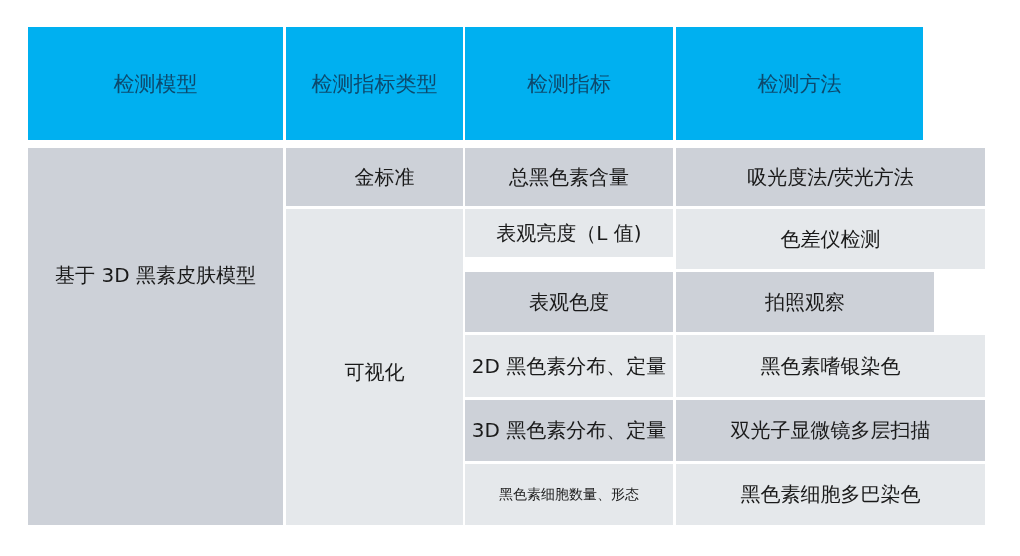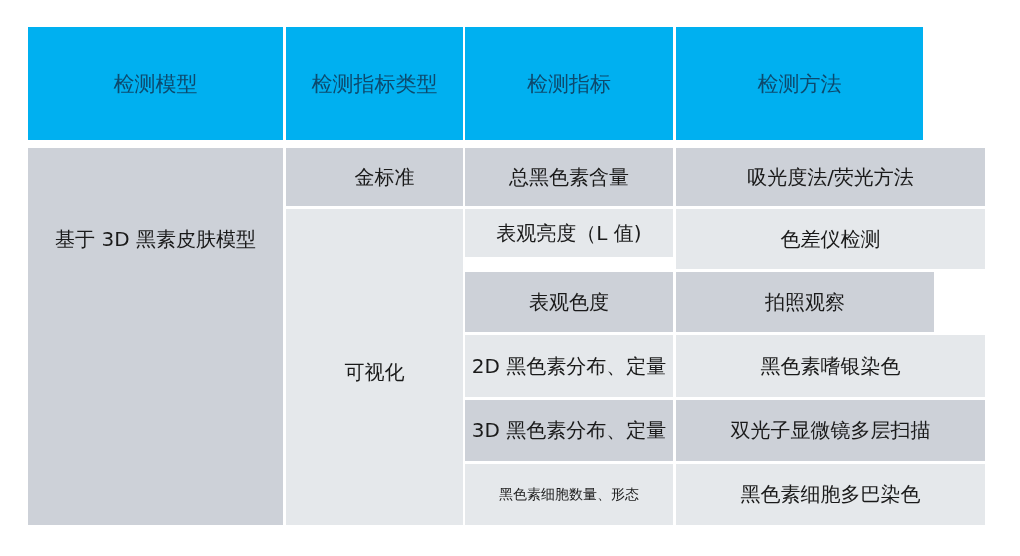--- a/index.html
+++ b/index.html
@@ -14,21 +14,21 @@
 </head>
 <body>
 
 <div>
 
   <div class="cell hdr" style="left:28px;top:27px;width:255px;height:113px;">检测模型</div>
   <div class="cell hdr" style="left:286px;top:27px;width:177px;height:113px;">检测指标类型</div>
   <div class="cell hdr" style="left:465px;top:27px;width:208px;height:113px;">检测指标</div>
   <div class="cell hdr" style="left:676px;top:27px;width:247px;height:113px;">检测方法</div>
 
-  <div class="cell dark" style="left:28px;top:148px;width:255px;height:377px;align-items:flex-start;padding-top:78px;">
+  <div class="cell dark" style="left:28px;top:148px;width:255px;height:377px;align-items:flex-start;padding-top:114px;">
     <span>基于 3D 黑素皮肤模型</span>
   </div>
 
   <div class="cell dark" style="left:286px;top:148px;width:177px;height:58px;padding-left:20px;">金标准</div>
   <div class="cell light" style="left:286px;top:209px;width:177px;height:316px;align-items:flex-start;padding-top:150px;">
     <span>可视化</span>
   </div>
 
   <div class="cell dark" style="left:465px;top:148px;width:208px;height:58px;">总黑色素含量</div>
   <div class="cell dark" style="left:676px;top:148px;width:309px;height:58px;">吸光度法/荧光方法</div>

